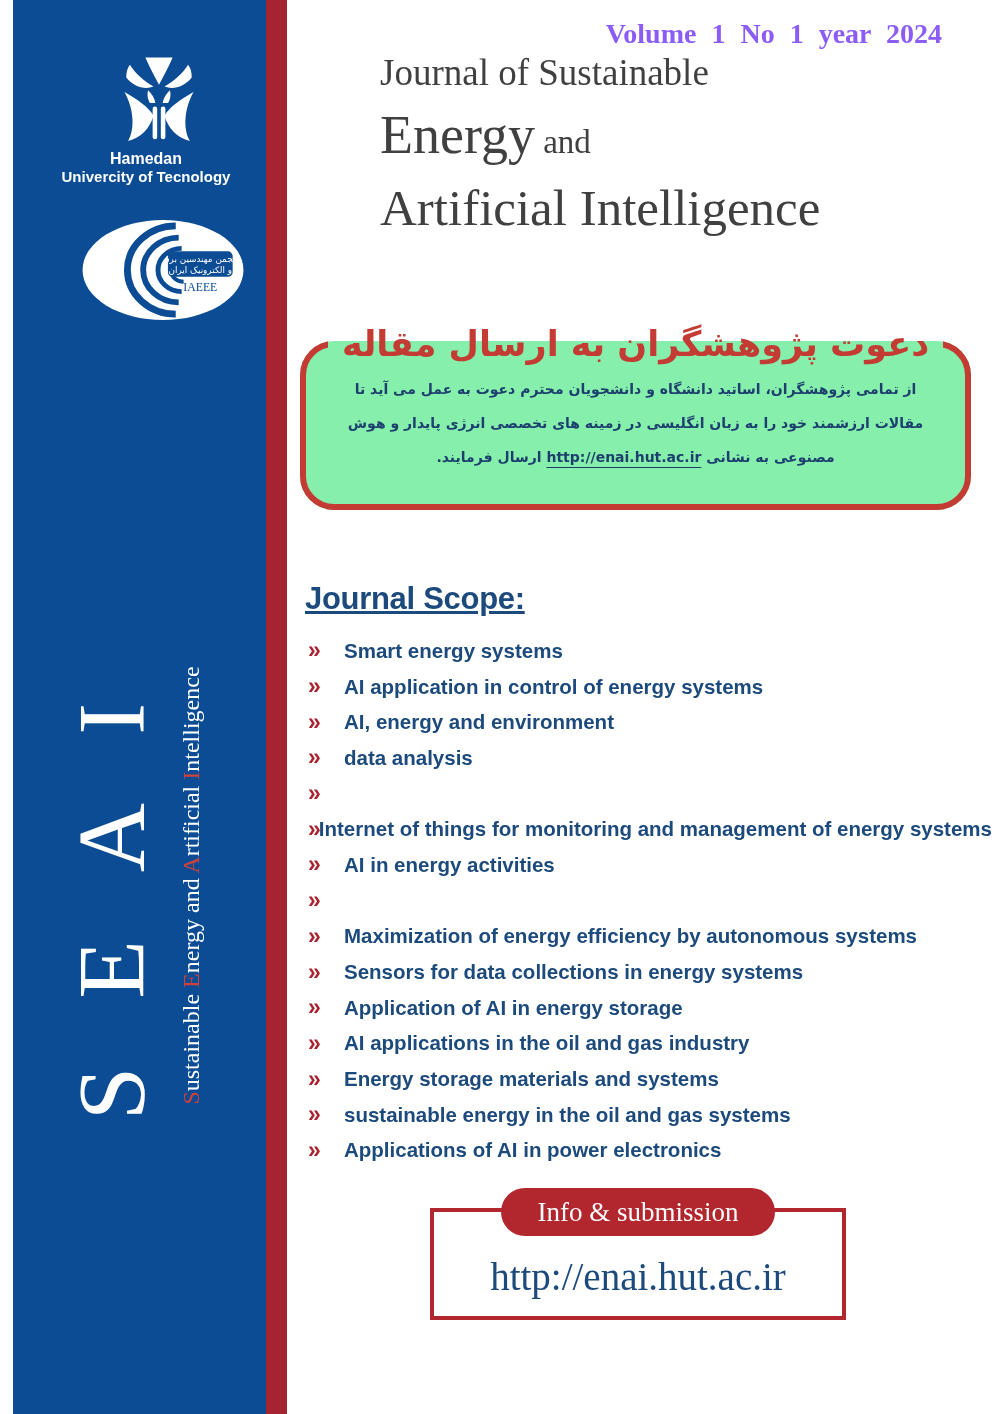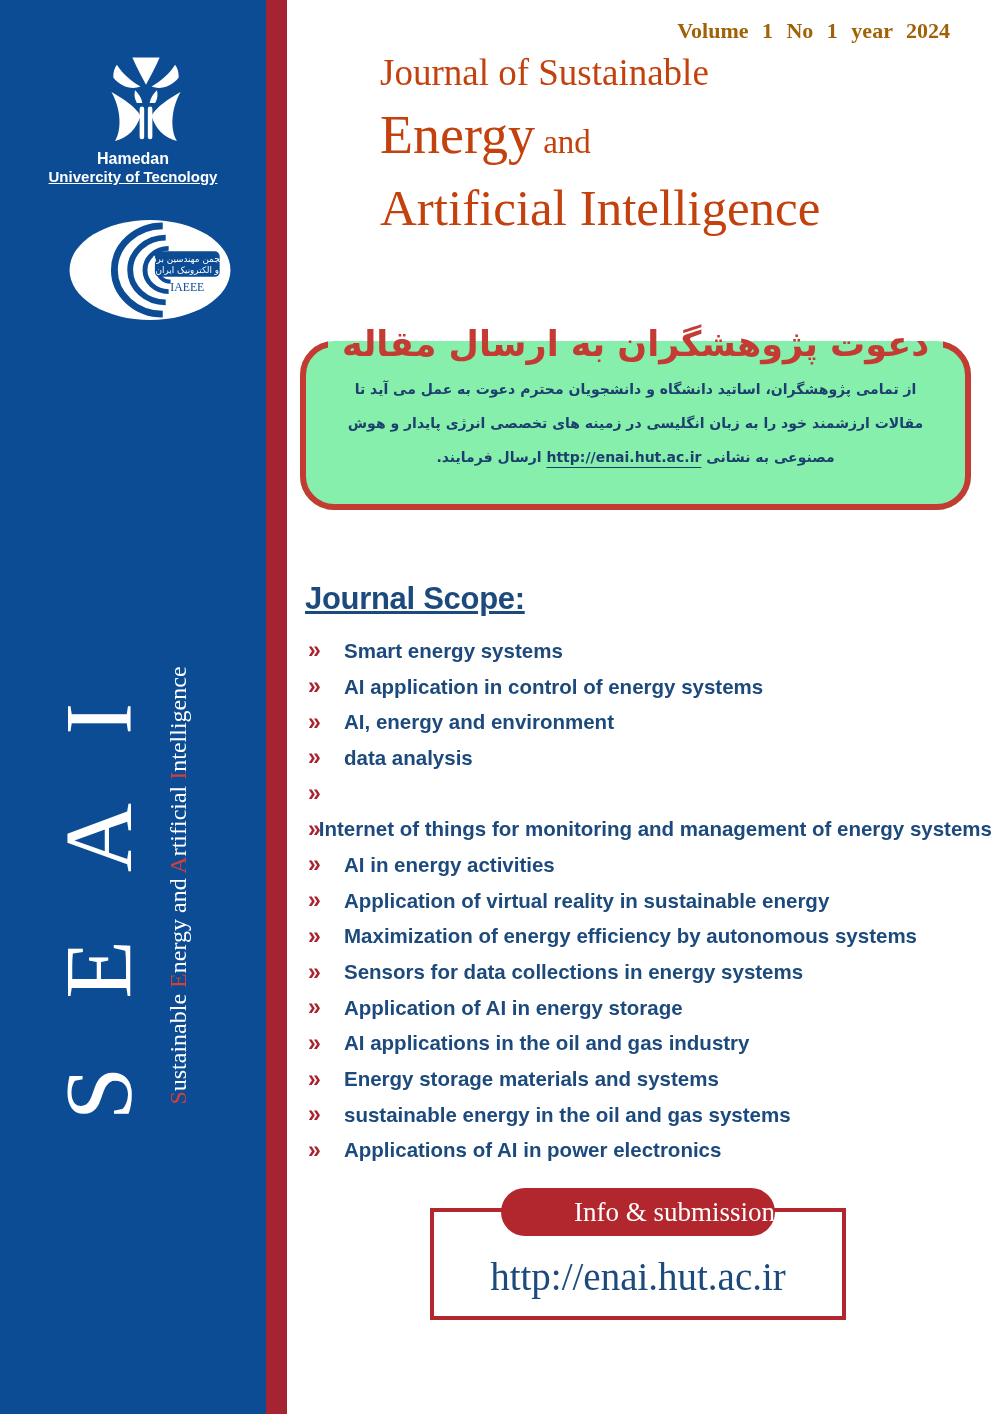--- a/index.html
+++ b/index.html
@@ -5,34 +5,34 @@
   html,body{margin:0;padding:0;}
   body{
     position:relative;
     width:1000px;height:1414px;
     background:#ffffff;
     overflow:hidden;
     font-family:"Liberation Sans",sans-serif;
   }
   
   .sidebar{
-    position:absolute;left:0;top:0;width:266px;height:1414px;
+    position:absolute;left:13px;top:0;width:266px;height:1414px;
     background:#0b4c94;
   }
   .stripe{
     position:absolute;left:266px;top:0;width:21px;height:1414px;
     background:#a42531;
   }
   .hut-logo{position:absolute;left:90px;top:52px;width:112px;height:100px;}
   .hut-name{
     position:absolute;left:0;top:150px;width:266px;
     text-align:center;color:#ffffff;
   }
   .hut-name .l1{font-size:16px;font-weight:600;line-height:18px;}
-  .hut-name .l2{font-size:15px;font-weight:600;line-height:18px;text-decoration:underline;}
+  .hut-name .l2{font-size:15px;font-weight:600;line-height:18px;}
   .iaeee-logo{position:absolute;left:66px;top:218px;width:168px;height:104px;}
 
   .seai-big{
     position:absolute;left:38px;top:1125px;width:495px;height:122px;
     transform:rotate(-90deg);transform-origin:0 0;
     color:#ffffff;
     font-family:"Liberation Serif",serif;
     font-size:96px;line-height:122px;
     letter-spacing:68px;
     text-align:center;white-space:nowrap;
@@ -42,26 +42,26 @@
     transform:rotate(-90deg);transform-origin:0 0;
     color:#ffffff;
     font-family:"Liberation Serif",serif;
     font-size:24px;line-height:36px;
     text-align:center;white-space:nowrap;
   }
   .seai-sub .init{color:#d0413b;}
 
   
   .volume-line{
-    position:absolute;top:18px;right:50px;
-    font-family:"Liberation Serif",serif;
-    font-weight:bold;font-size:22px;color:#a16207;
+    position:absolute;top:18px;right:58px;
+    font-family:"Liberation Serif",serif;
+    font-weight:bold;font-size:28px;color:#8b5cf6;
     word-spacing:8px;
   }
-  .masthead{position:absolute;left:380px;top:52px;color:#c2410c;font-family:"Liberation Serif",serif;}
+  .masthead{position:absolute;left:380px;top:52px;color:#404040;font-family:"Liberation Serif",serif;}
   .masthead .line1{font-size:37px;line-height:42px;}
   .masthead .line2{font-size:54px;line-height:62px;margin-top:10px;}
   .masthead .line2 .small{font-size:33px;}
   .masthead .line3{font-size:51px;line-height:58px;margin-top:6px;}
 
   
   .invite{
     position:absolute;left:300px;top:322px;width:640px;height:188px;
     box-sizing:border-box;
     border:6px solid #c33b33;border-radius:34px;
@@ -114,21 +114,21 @@
   
   .footer-box{
     position:absolute;left:430px;top:1208px;width:416px;height:112px;
     box-sizing:border-box;border:4px solid #b2272e;
   }
   .footer-pill{
     position:absolute;left:50%;top:-24px;transform:translateX(-50%);
     width:274px;height:48px;border-radius:26px;
     background:#b2272e;color:#ffffff;
     font-family:"Liberation Serif",serif;font-size:27px;line-height:48px;
-    text-align:right;
+    text-align:center;
   }
   .footer-url{
     margin-top:42px;text-align:center;
     font-family:"Liberation Serif",serif;
     font-size:39px;font-weight:500;color:#1c4a7c;
   }
 </style>
 </head>
 <body>
 
@@ -207,21 +207,20 @@
     <li class="scope-item">
       <span class="chev">»</span>
       <span class="scope-text">Internet of things for monitoring and management of energy systems</span>
     </li>
     <li class="scope-item">
       <span class="chev">»</span>
       <span class="scope-text">AI in energy activities</span>
     </li>
     <li class="scope-item">
       <span class="chev">»</span>
-      <span class="scope-text">Application of virtual reality in sustainable energy</span>
     </li>
     <li class="scope-item">
       <span class="chev">»</span>
       <span class="scope-text">Maximization of energy efficiency by autonomous systems</span>
     </li>
     <li class="scope-item">
       <span class="chev">»</span>
       <span class="scope-text">Sensors for data collections in energy systems</span>
     </li>
     <li class="scope-item">

